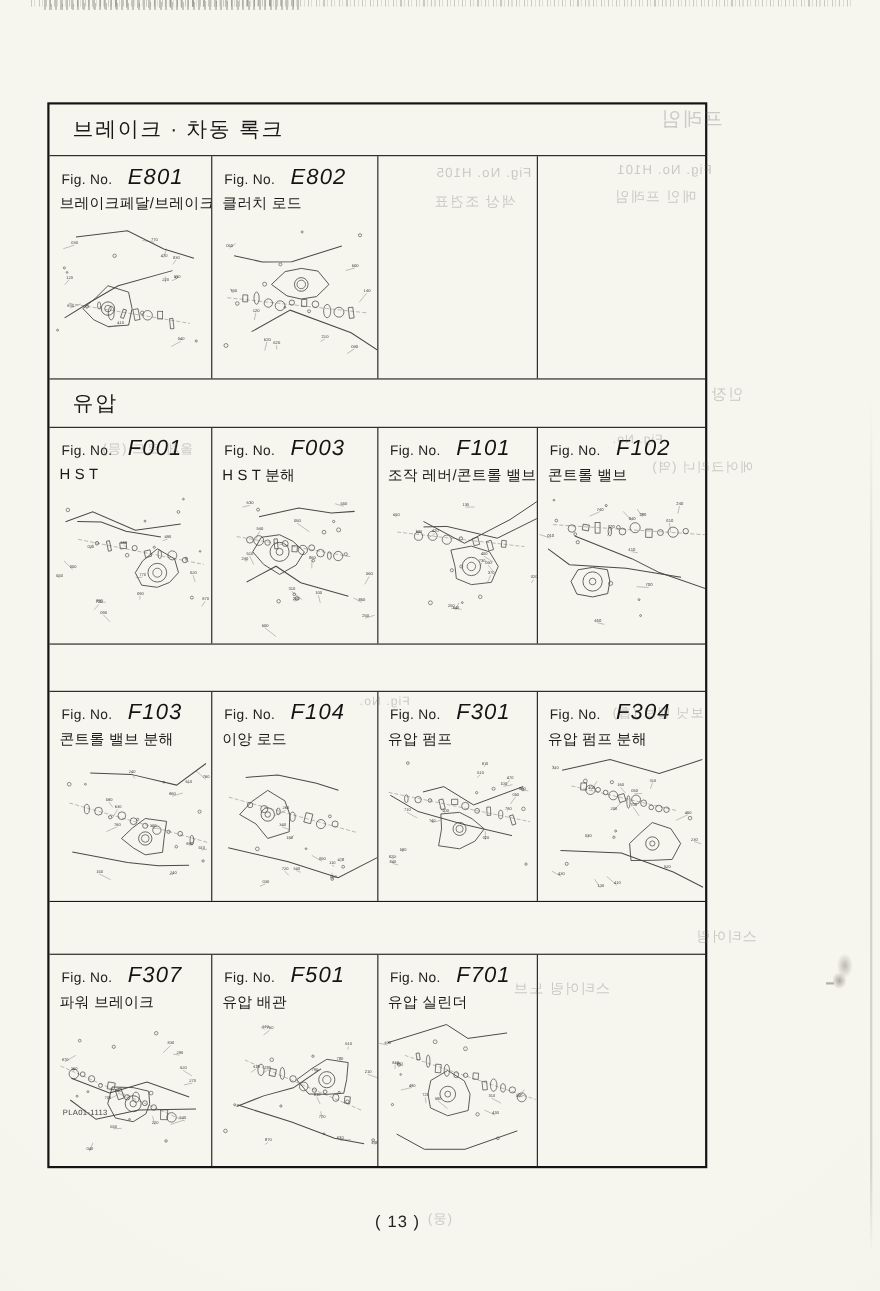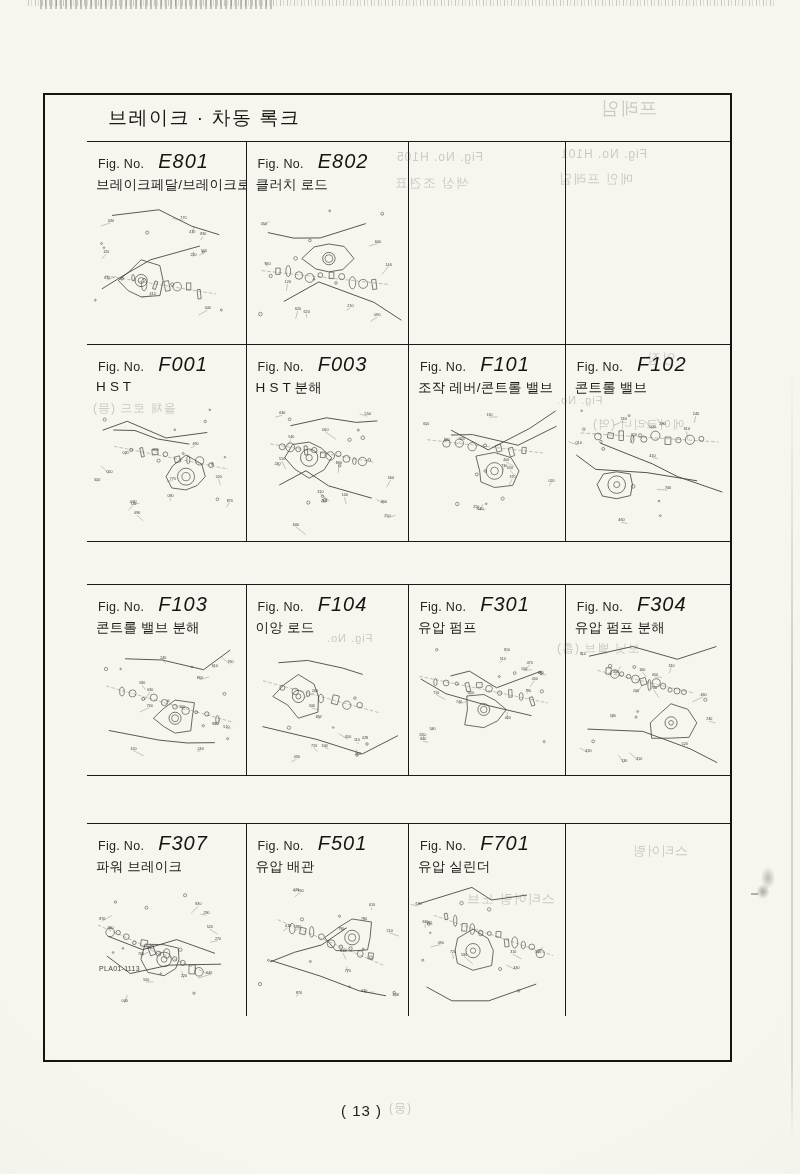--- a/index.html
+++ b/index.html
@@ -2,22 +2,22 @@
 <html><head>
 <meta charset="utf-8">
 <style>
   html,body{margin:0;padding:0;background:#d8d6cc;}
   .page{
     position:relative;width:800px;height:1174px;overflow:hidden;
     background:radial-gradient(130% 105% at 50% 42%, #f6f5ee 55%, #f1f0e6 100%);
     font-family:"Liberation Sans","DejaVu Sans",sans-serif;color:#1c1c1a;
   }
   .doc-table{
-    position:absolute;left:43px;top:93px;width:689px;height:969px;
-    border:2px solid #141414;box-sizing:border-box;background:transparent;padding-left:42px;
+    position:absolute;left:43px;top:93px;width:600px;height:969px;
+    border:2px solid #141414;box-sizing:border-box;background:transparent;
   }
   .sec-header{
     box-sizing:border-box;border-bottom:1.5px solid #1a1a1a;
     display:flex;align-items:center;padding-left:21px;
     font-size:19px;letter-spacing:1.5px;color:#181816;
   }
   .cell-row{box-sizing:border-box;border-bottom:1.5px solid #1a1a1a;display:flex;}
   .cell-row.last{border-bottom:none;}
   .gap-row{box-sizing:border-box;border-bottom:1.5px solid #1a1a1a;}
   .cell{box-sizing:border-box;height:100%;position:relative;overflow:hidden;}
@@ -166,20 +166,23 @@
             <line x1="138.4960461789742" y1="43.45236912649125" x2="129.53487199824303" y2="45.86170646548271" stroke="#4a4a46" stroke-width="0.4" opacity="0.8"></line>
             <text x="135.02840230381116" y="121.05075635388494" font-size="4" fill="#3c3c38">090</text>
             <line x1="138.02840230381116" y1="122.05075635388494" x2="130.93526550522074" y2="126.65272457385436" stroke="#4a4a46" stroke-width="0.4" opacity="0.8"></line>
             <text x="59.3380676060915" y="117.44423964712769" font-size="4" fill="#3c3c38">620</text>
             <line x1="62.3380676060915" y1="118.44423964712769" x2="62.69093227945268" y2="122.7462830496952" stroke="#4a4a46" stroke-width="0.4" opacity="0.8"></line>
           </svg>
         </div>
         <div class="cell bordered" style="width: 167px;"></div>
         <div class="cell" style="width: 175px;"></div>
       </div>
+      <div class="sec-header" style="height: 44px;">
+        <span>유압</span>
+      </div>
       <div class="cell-row" style="height: 197px;">
         <div class="cell bordered" style="width: 170px;">
           <div class="figrow">
             <span class="figno">Fig. No.</span>
             <span class="figcode">F001</span>
           </div>
           <div class="caption">H S T</div>
           <svg viewBox="0 0 170 140" width="156" height="135" class="diagram">
             <line x1="28.387380277272314" y1="49.13854244630784" x2="152.76475946232677" y2="73.86951638385653" stroke="#4a4a46" stroke-width="0.5" stroke-dasharray="4 2" opacity="0.7"></line>
             <path d="M127.8 82.1L118.9 91.8L106.8 96.6L91.3 94.5L85.0 82.1L92.2 70.5L106.8 58.5L123.9 68.4Z" fill="none" stroke="#4a4a46" stroke-width="0.9"></path>

